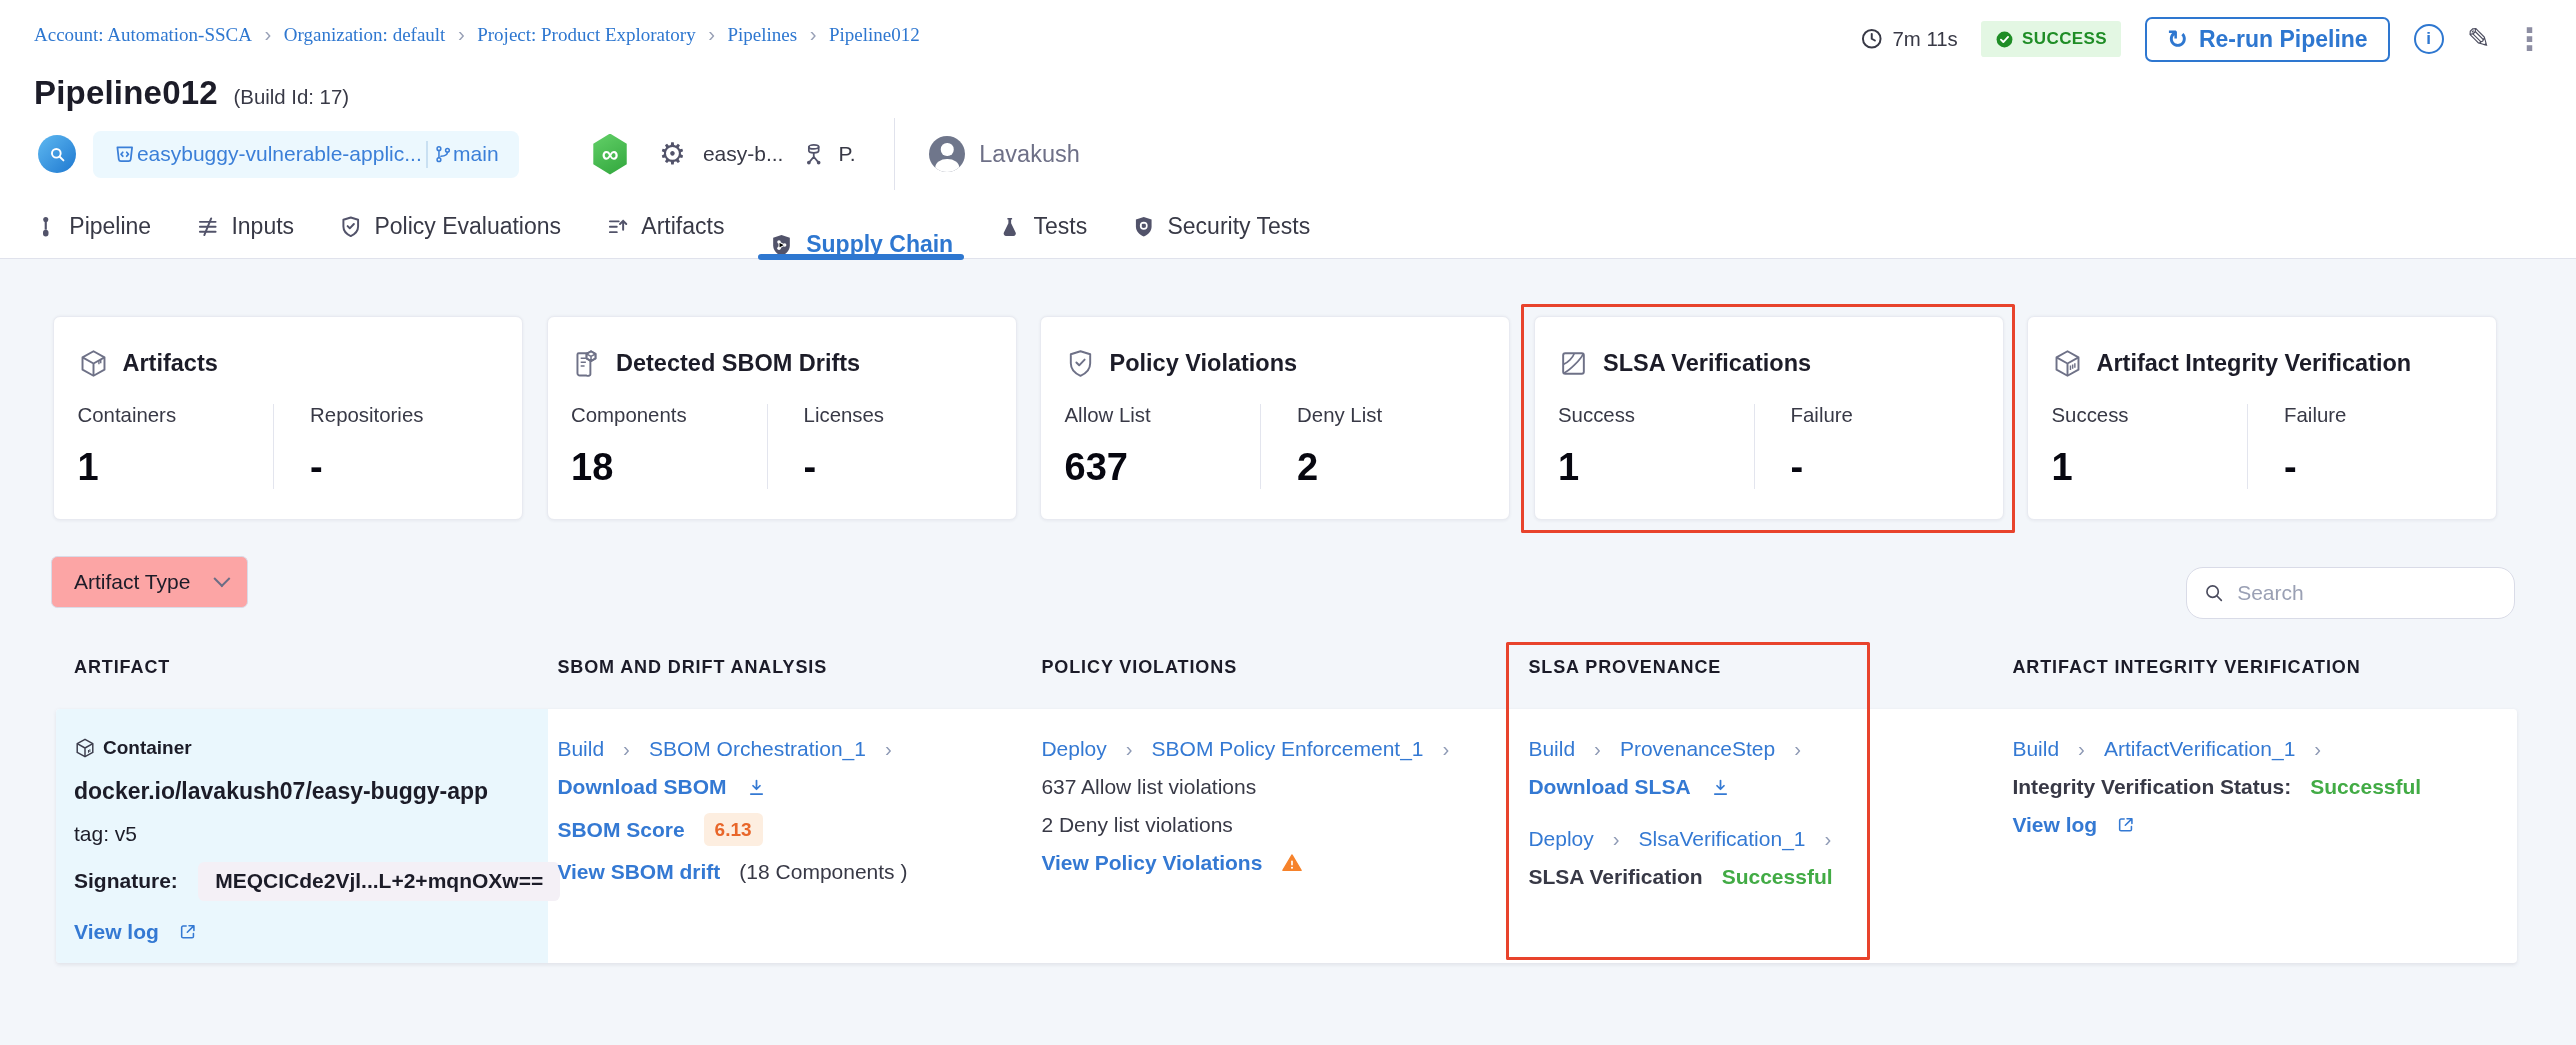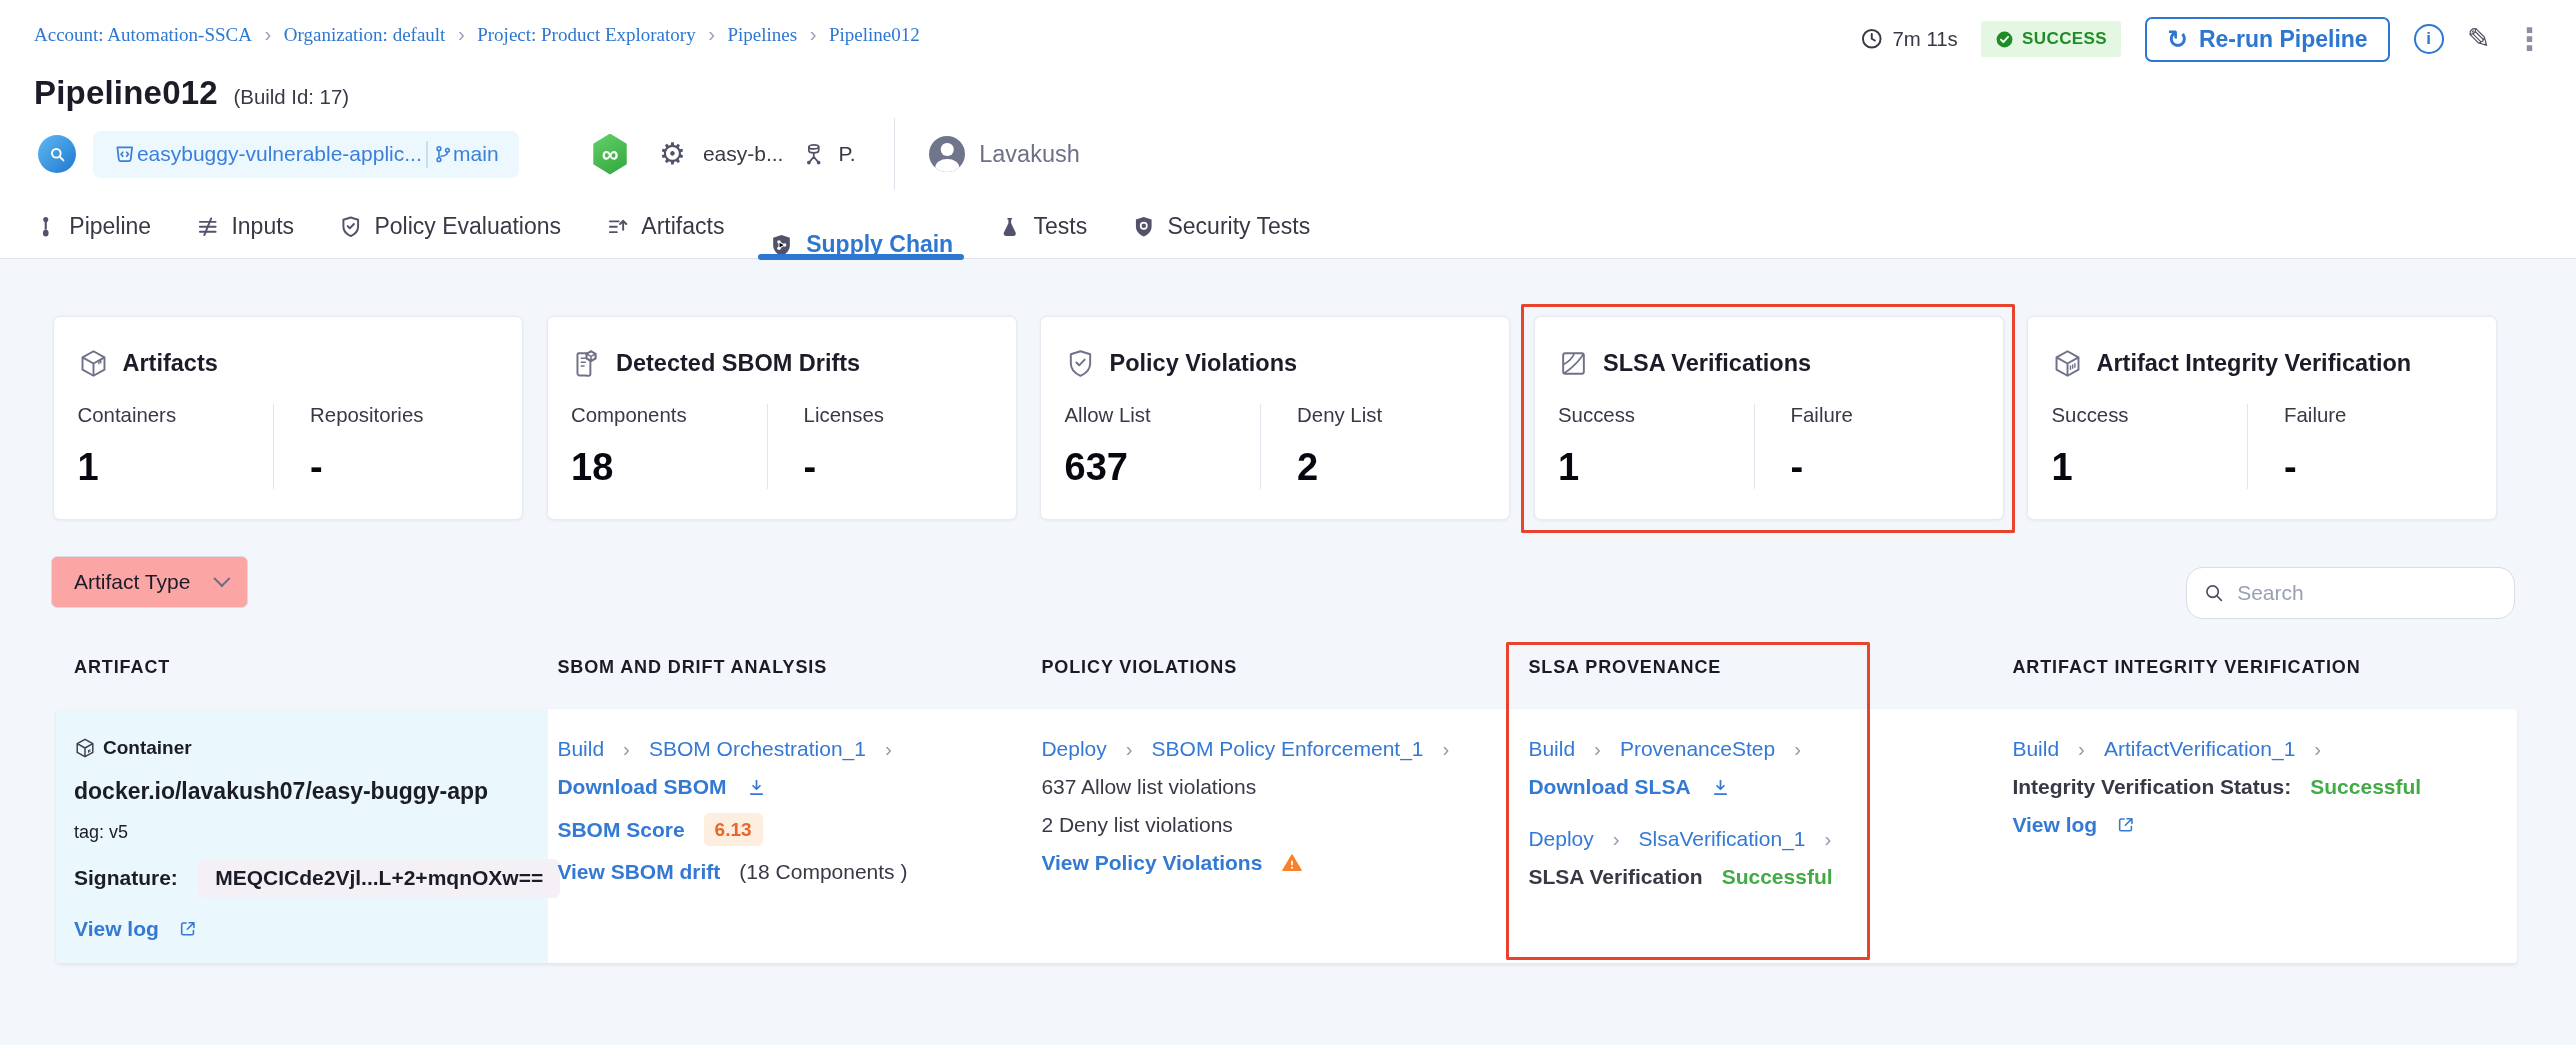--- a/index.html
+++ b/index.html
@@ -96,21 +96,21 @@
   .trow{position:absolute;left:56px;top:709px;width:2461px;height:254px;background:#fff;border-radius:3.9px;
     box-shadow:0 1.6px 3.9px rgba(96,97,112,.12);display:grid;grid-template-columns:492px 484px 487px 484px 513px;}
   .td{padding:28px 15.7px 0 9.4px;}
   .td-artifact{background:#eaf7fd;border-radius:3.9px 0 0 3.9px;padding-left:18px;}
   .line{display:flex;align-items:center;gap:19px;font-size:21px;color:var(--body);margin-bottom:14px;white-space:nowrap;}
   .link{color:#3479d3;text-decoration:none;cursor:pointer;}
   .link.bold{font-weight:bold;}
   .lsep{color:#8e9ab5;font-size:20.4px;}
   .type-badge{display:flex;align-items:center;gap:7px;font-size:19px;font-weight:bold;color:#1c1c28;margin-bottom:19px;}
   .img-name{font-size:23px;font-weight:bold;color:#1c1c28;margin-bottom:17px;}
-  .tag-line{font-size:18px;color:#1c1c28;margin-bottom:15.7px;}
+  .tag-line{font-size:21px;color:#1c1c28;margin-bottom:15.7px;}
   .sig-line{display:flex;align-items:center;gap:20.4px;margin-bottom:19px;}
   .sig-label{font-size:21px;font-weight:bold;color:#1c1c28;}
   .sig-pill{background:#f4f0f6;border-radius:6.3px;padding:7.8px 17px;font-size:21px;font-weight:bold;color:#1c1c28;}
   .score-pill{background:#fdeee0;border-radius:5.5px;padding:5.5px 11px;font-size:19px;font-weight:bold;color:#e8662a;}
   .green{color:var(--green);}
   .dim{color:var(--body);}
   .semib{font-weight:600;}
   .mt-extra{margin-top:28px;}
 
   svg{display:block;}

